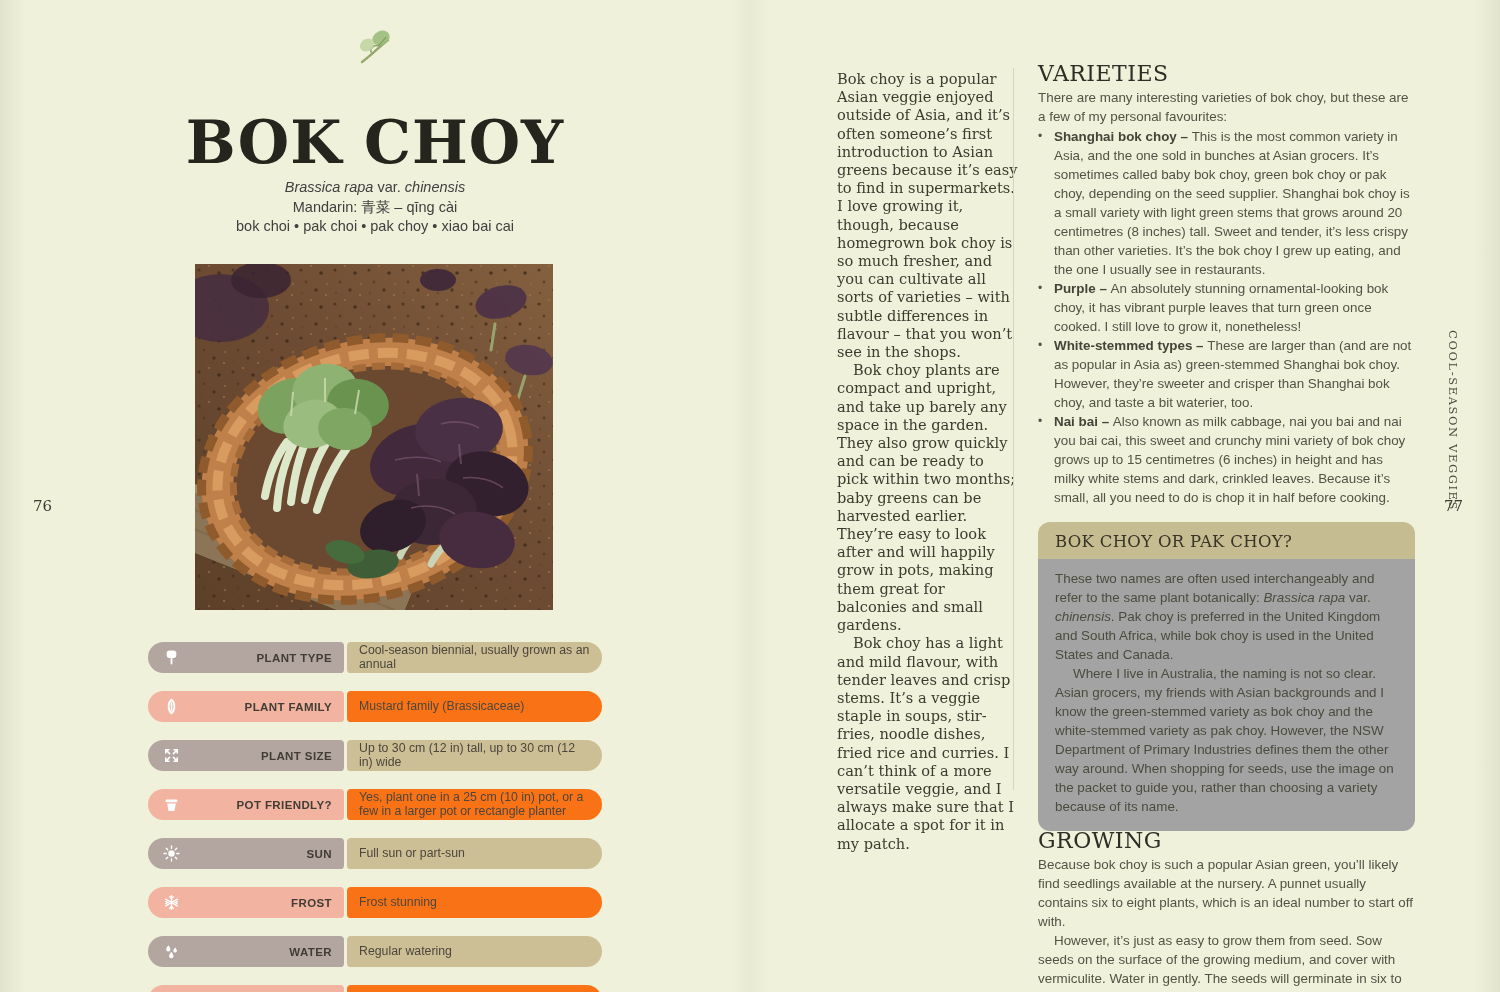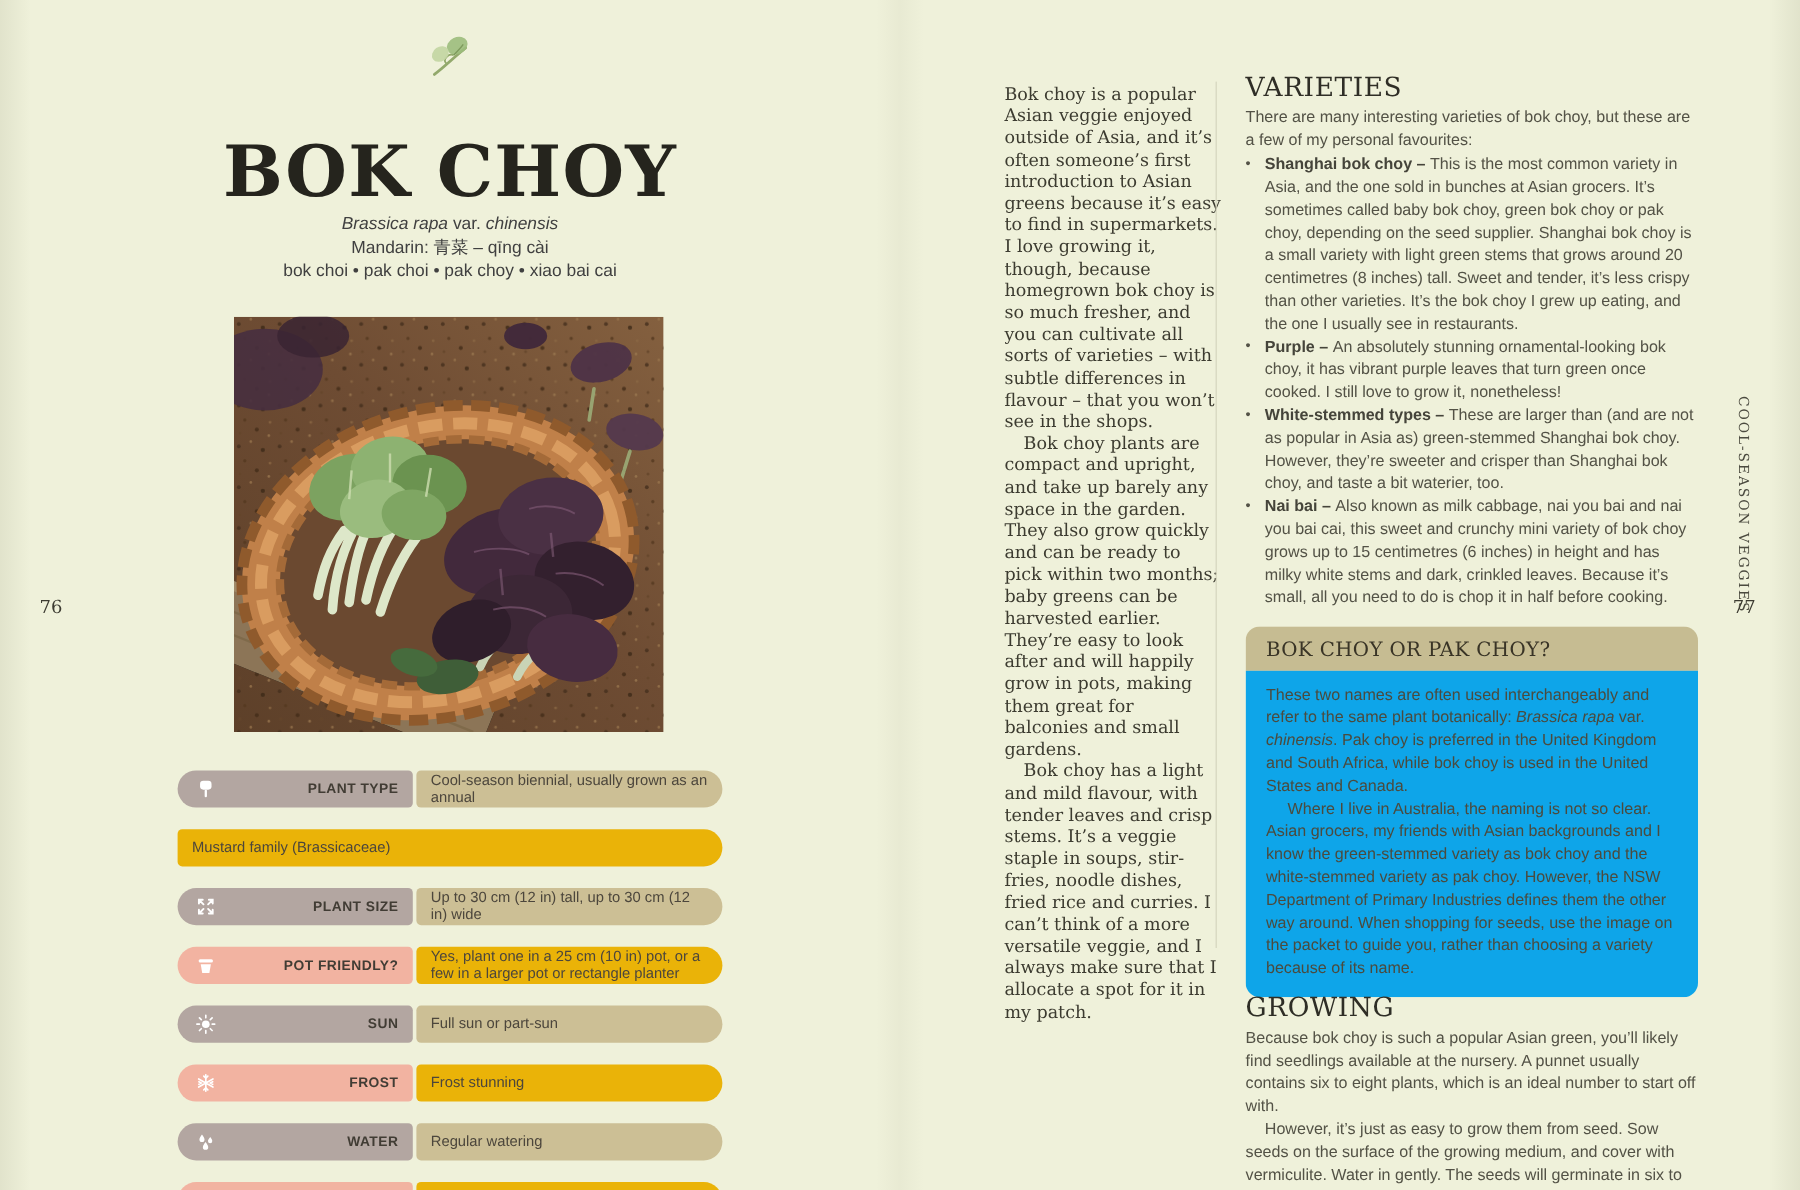--- a/index.html
+++ b/index.html
@@ -41,21 +41,21 @@
     font-size:11.5px;font-weight:bold;letter-spacing:.4px;color:#413c34;
   }
   .f-value{
     flex:1;border-radius:4px 16px 16px 4px;
     display:flex;align-items:center;padding:0 12px;
     font-size:12.3px;line-height:13.8px;color:#4c463c;
   }
   .theme-a .f-label{background:#b3a6a1;}
   .theme-a .f-value{background:#ccbf95;}
   .theme-b .f-label{background:#f2b3a1;}
-  .theme-b .f-value{background:#eab308;}
+  .theme-b .f-value{background:#f97316;}
   .pageno{font-family:"DejaVu Serif", serif;font-size:15px;color:#3c3b31;}
   .pageno-left{left:33px;top:497px;}
   .pageno-right{left:1444px;top:497px;}
 
   
   .intro-col{
     left:837px;top:70px;width:182px;
     font-family:"DejaVu Serif", serif;
     font-size:14.6px;line-height:18.2px;color:#3c3b30;
   }
@@ -74,21 +74,21 @@
   .bullet{display:flex;}
   .bullet .dot{width:16px;flex:none;font-size:12px;line-height:19px;color:#535246;}
   .bullet .btext{flex:1;}
   .lead{font-weight:bold;color:#45443a;}
 
   .callout{margin-top:15px;border-radius:12px;overflow:hidden;}
   .callout-header{
     background:#c6bc92;padding:10px 17px 8px 17px;
     font-family:"DejaVu Serif", serif;font-size:16.5px;letter-spacing:.3px;color:#393426;
   }
-  .callout-body{background:#0ea5e9;padding:10px 17px 15px 17px;color:#4b4b3e;}
+  .callout-body{background:#a3a3a3;padding:10px 17px 15px 17px;color:#4b4b3e;}
   .callout-body p{margin:0;}
   .callout-body p.indent{text-indent:18px;}
 
   .growing-heading{margin-top:18px;}
   .g1{margin-top:0;}
   .indent-sans{text-indent:16px;}
 
   .side-label{
     left:1446px;top:330px;
     writing-mode:vertical-rl;
@@ -206,20 +206,27 @@
         <svg class="f-icon" viewBox="0 0 16 16">
             <rect x="3.5" y="1.5" width="9" height="7" rx="2.6" fill="#fff"></rect>
             <rect x="7.1" y="8.5" width="1.8" height="6" rx="0.9" fill="#fff"></rect>
           </svg>
         <span class="f-label-text">PLANT TYPE</span>
       </div>
       <div class="f-value">Cool-season biennial, usually grown as an annual</div>
     </div>
 
     <div class="f-row theme-b">
+      <div class="f-label">
+        <svg class="f-icon" viewBox="0 0 16 16">
+            <path d="M8 1.6 C11.6 4.2 11.6 11.8 8 14.4 C4.4 11.8 4.4 4.2 8 1.6 Z" fill="none" stroke="#fff" stroke-width="1.7"></path>
+            <path d="M8 4.5 V11.5" stroke="#fff" stroke-width="1.5" stroke-linecap="round"></path>
+          </svg>
+        <span class="f-label-text">PLANT FAMILY</span>
+      </div>
       <div class="f-value">Mustard family (Brassicaceae)</div>
     </div>
 
     <div class="f-row theme-a">
       <div class="f-label">
         <svg class="f-icon" viewBox="0 0 16 16" stroke="#fff" stroke-width="1.5" fill="none" stroke-linecap="round">
             <path d="M6.2 6.2 L2.6 2.6 M2.6 5.6 V2.6 H5.6"></path>
             <path d="M9.8 6.2 L13.4 2.6 M10.4 2.6 H13.4 V5.6"></path>
             <path d="M6.2 9.8 L2.6 13.4 M2.6 10.4 V13.4 H5.6"></path>
             <path d="M9.8 9.8 L13.4 13.4 M13.4 10.4 V13.4 H10.4"></path>

